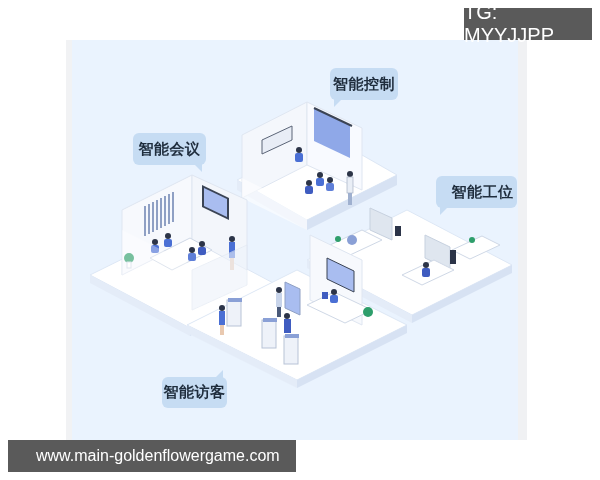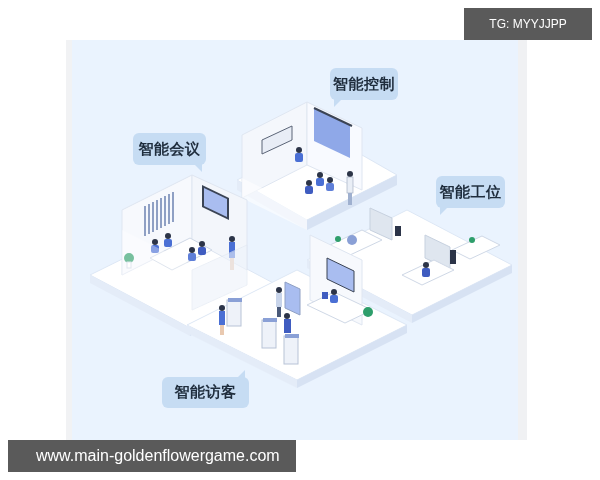--- a/index.html
+++ b/index.html
@@ -4,21 +4,21 @@
 <style>
   html, body { margin:0; padding:0; }
   body { width:600px; height:480px; position:relative; background:#ffffff; overflow:hidden; font-family:"DejaVu Sans", sans-serif; }
   .panel { position:absolute; left:72px; top:40px; width:455px; height:400px; background:#eaf3fe;text-align:right; }
   .panel-edge { position:absolute; right:0; top:0; width:9px; height:100%; background:#f0f1f3; }
   .panel-edge-left { position:absolute; left:-6px; top:0; width:6px; height:100%; background:#f1f2f4; }
   .scene { position:absolute; left:0; top:0; width:455px; height:400px; }
   .bubble { position:absolute; background:#c6dcf3; border-radius:6px; color:#1f2d3d; font-size:15px; font-weight:bold; display:flex; align-items:center; justify-content:center; letter-spacing:0.5px; }
   .bubble .tail { position:absolute; width:0; height:0; }
   .badge { position:absolute; background:#5a5a5a; color:#ffffff; font-family:"Liberation Sans", sans-serif; display:flex; align-items:center; }
-  .badge-tg { left:464px; top:8px; width:128px; height:32px; font-size:12px; justify-content:center; }
+  .badge-tg { left:464px; top:8px; width:128px; height:32px; font-size:20px; justify-content:center; }
   .badge-url { left:8px; top:440px; width:288px; height:32px; font-size:16px; padding-left:28px; box-sizing:border-box; }
 </style>
 </head>
 <body>
 
 <div class="panel">
   <div class="panel-edge-left"></div>
   <div class="panel-edge"></div>
 
   <svg class="scene" viewBox="0 0 455 400" xmlns="http://www.w3.org/2000/svg">
@@ -154,26 +154,26 @@
   <div class="bubble" style="left:258px;top:28px;width:68px;height:32px;">
     <span>智能控制</span>
     <div class="tail" style="left:4px;bottom:-7px;border-left:0 solid transparent;border-right:8px solid transparent;border-top:8px solid #c6dcf3;"></div>
   </div>
 
   <div class="bubble" style="left:18px;top:93px;width:73px;height:32px;margin-left:43px;">
     <span>智能会议</span>
     <div class="tail" style="right:4px;bottom:-7px;border-left:8px solid transparent;border-right:0 solid transparent;border-top:8px solid #c6dcf3;"></div>
   </div>
 
-  <div class="bubble" style="left:364px;top:136px;width:69px;height:32px;">
+  <div class="bubble" style="left:364px;top:136px;width:69px;height:32px;padding-left:12px;">
     <span>智能工位</span>
     <div class="tail" style="left:4px;bottom:-7px;border-left:0 solid transparent;border-right:8px solid transparent;border-top:8px solid #c6dcf3;"></div>
   </div>
 
-  <div class="bubble" style="left:90px;top:337px;width:87px;height:31px;">
+  <div class="bubble" style="left:90px;top:337px;width:65px;height:31px;">
     <span>智能访客</span>
     <div class="tail" style="right:4px;top:-7px;border-left:8px solid transparent;border-right:0 solid transparent;border-bottom:8px solid #c6dcf3;"></div>
   </div>
 </div>
 
 <div class="badge badge-tg">
   <span>TG: MYYJJPP</span>
 </div>
 
 <div class="badge badge-url">

